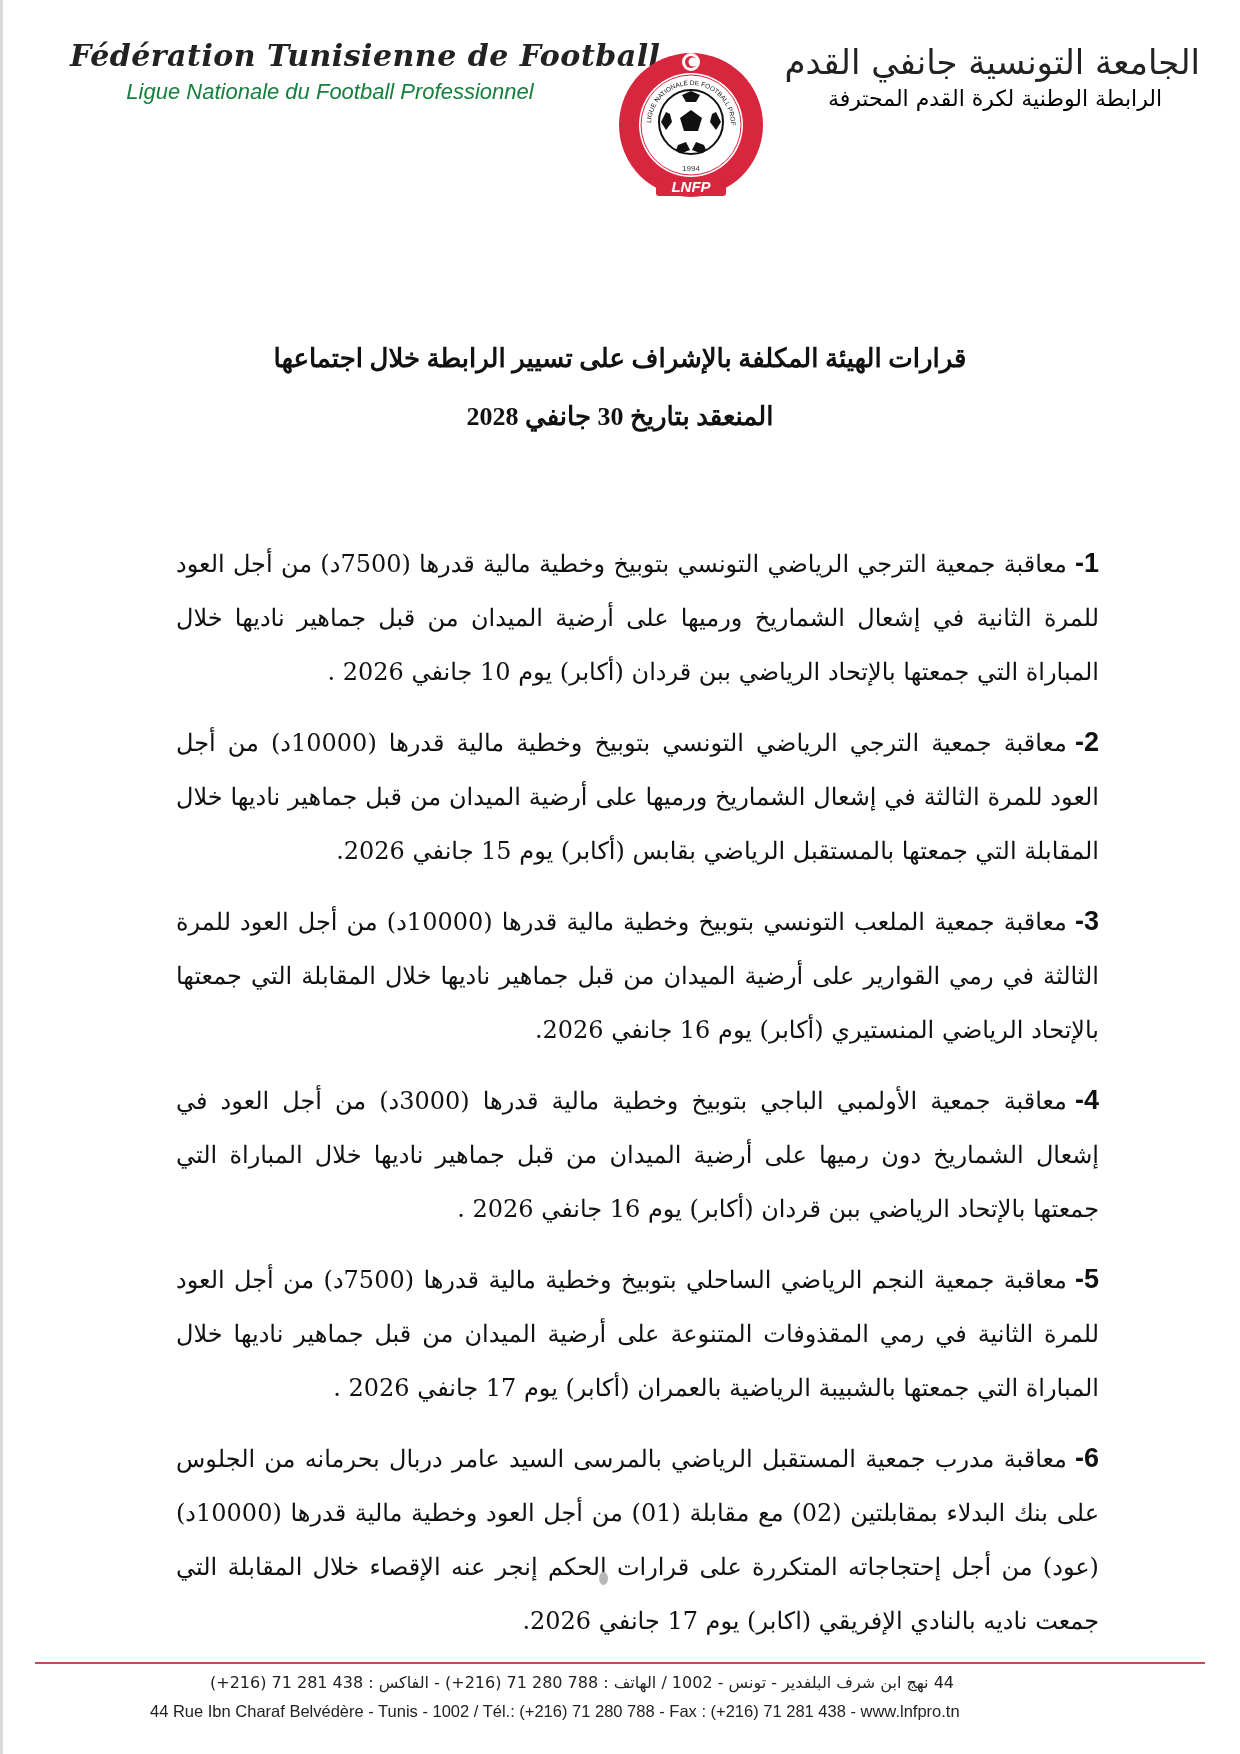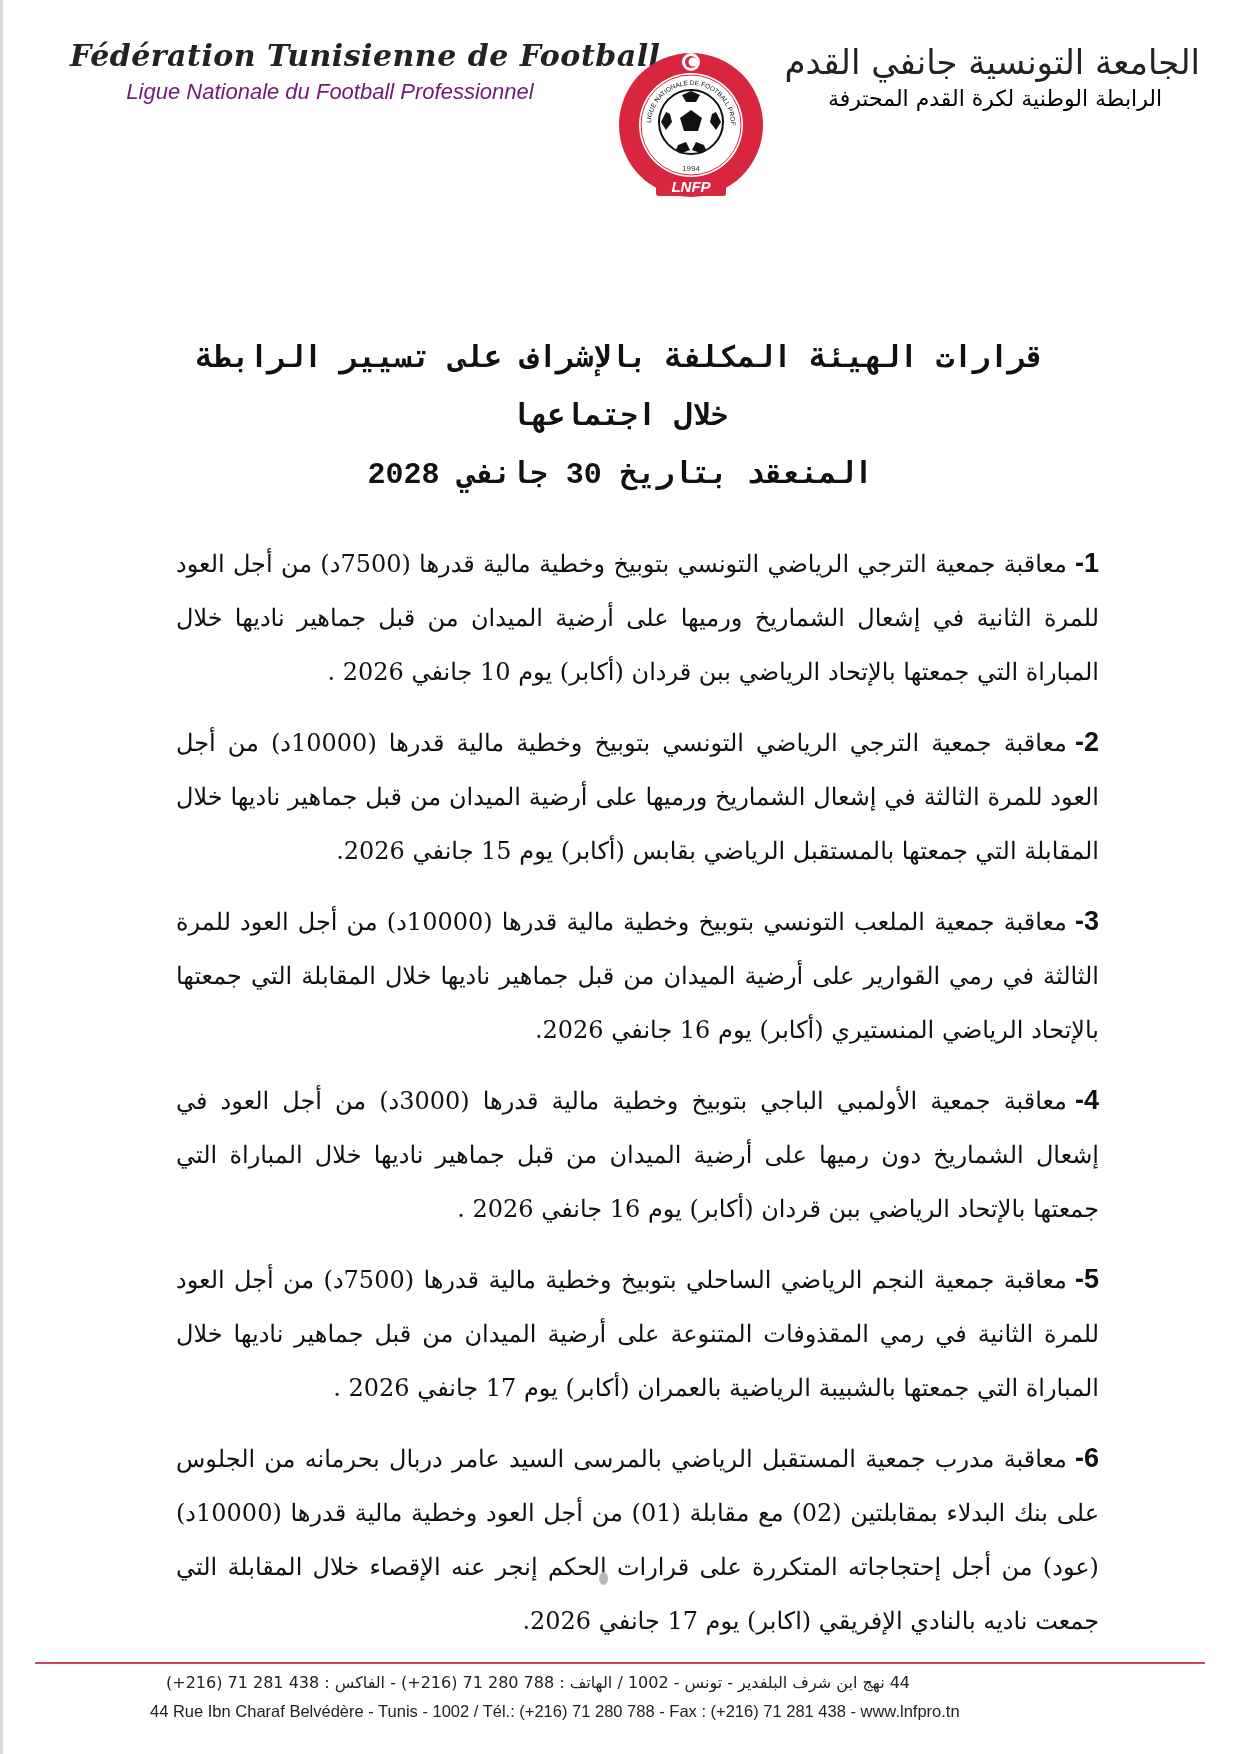--- a/index.html
+++ b/index.html
@@ -3,39 +3,39 @@
   <meta charset="utf-8">
   <style>
     html, body { margin: 0; padding: 0; background: #ffffff; }
     body { width: 1240px; height: 1754px; position: relative; overflow: hidden; font-family: "DejaVu Serif", serif; color: #1a1a1a; }
     .left-edge { position: absolute; left: 0; top: 0; width: 3px; height: 1754px; background: #d9d9d9; }
 
     
     .header { position: absolute; left: 0; top: 0; width: 1240px; height: 230px; }
     .fr-block { position: absolute; left: 70px; top: 38px; width: 520px; text-align: center; }
     .fr-title { font-family: "DejaVu Serif", serif; font-style: italic; font-weight: bold; font-size: 30px; letter-spacing: 0.5px; color: #222; white-space: nowrap; }
-    .fr-sub { font-family: "Liberation Sans", sans-serif; font-style: italic; font-size: 22px; color: #701a75; margin-top: 6px; white-space: nowrap; }
+    .fr-sub { font-family: "Liberation Sans", sans-serif; font-style: italic; font-size: 22px; color: #15803d; margin-top: 6px; white-space: nowrap; }
 
     .logo { position: absolute; left: 616px; top: 50px; width: 150px; height: 150px; }
 
     .ar-block { position: absolute; left: 790px; top: 42px; width: 410px; text-align: center; direction: rtl; }
     .ar-title { font-family: "DejaVu Sans", sans-serif; font-size: 34px; color: #222; white-space: nowrap; }
     .ar-sub { font-family: "DejaVu Sans", sans-serif; font-size: 22px; color: #000000; margin-top: 4px; white-space: nowrap; }
 
     
-    .doc-title { position: absolute; left: 170px; top: 330px; width: 900px; text-align: center; direction: rtl; font-family: Liberation Mono, monospace; font-weight: bold; font-size: 30px; line-height: 58px; color: #111; }
+    .doc-title { position: absolute; left: 170px; top: 330px; width: 900px; text-align: center; direction: rtl; font-family: Liberation Serif, serif; font-weight: bold; font-size: 26px; line-height: 58px; color: #111; }
 
     
     .decisions { position: absolute; left: 160px; top: 520px; width: 955px; direction: rtl; text-align: justify; font-family: "DejaVu Serif", serif; font-size: 24px; line-height: 54px; color: #111; }
     .decision { margin: 16px; }
     .num { font-family: "Liberation Sans", sans-serif; font-weight: bold; font-size: 27px; margin-left: 8px; }
 
     
     .footer-rule { position: absolute; left: 35px; top: 1662px; width: 1170px; height: 2px; background: #c9485b; }
-    .footer-ar { position: absolute; left: 166px; top: 1673px; width: 900px; text-align: left; direction: rtl; font-family: "DejaVu Sans", sans-serif; font-size: 16px; color: #222; white-space: nowrap; }
+    .footer-ar { position: absolute; left: 132px; top: 1673px; width: 900px; text-align: center; direction: rtl; font-family: "DejaVu Sans", sans-serif; font-size: 16px; color: #222; white-space: nowrap; }
     .footer-fr { position: absolute; left: 150px; top: 1702px; width: 900px; text-align: left; font-family: "Liberation Sans", sans-serif; font-size: 16.5px; color: #222; white-space: nowrap; }
 
     .speck { position: absolute; left: 599px; top: 1572px; width: 9px; height: 13px; border-radius: 50%; background: #b8b8b8; }
   </style>
 </head>
 <body>
 
 <div class="left-edge"></div>
 
 <header class="header">

